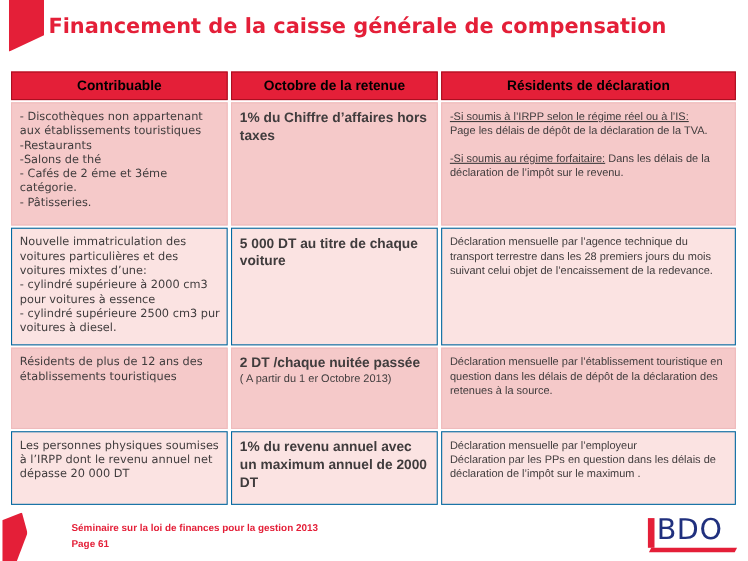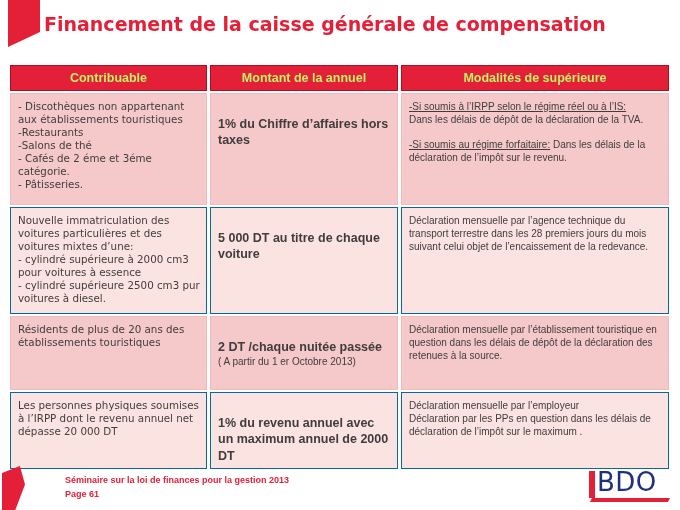--- a/index.html
+++ b/index.html
@@ -21,31 +21,31 @@
     position:absolute;left:44px;top:13px;width:625px;
     font-family:"DejaVu Sans","Liberation Sans",sans-serif;
     font-size:19px;font-weight:bold;color:var(--brand-red);letter-spacing:0px;
   }
   table.grid{
     position:absolute;left:7px;top:63px;width:665px;
     border-collapse:separate;border-spacing:3px 2px;table-layout:fixed;
   }
   th{
     background:var(--header-red);border:1px solid var(--header-border);
-    color:#bef264;font-size:12.5px;font-weight:bold;text-align:center;
+    color:#000000;font-size:12.5px;font-weight:bold;text-align:center;
     height:26px;vertical-align:middle;padding:2px 4px;
   }
   td{
     vertical-align:top;padding:6px 6px 4px 7px;font-size:10.5px;line-height:1.24;
   }
   tr.dark td{background:var(--row-pink-dark);border:1px solid #efbbbc;}
   tr.light td{background:var(--row-pink-light);border:1px solid #0369a1;}
   .r1 td{height:112px;} .r2 td{height:107px;} .r3 td{height:74px;} .r4 td{height:67px;}
   td.c1{font-family:"DejaVu Sans","Liberation Sans",sans-serif;font-size:10.3px;line-height:1.26;}
-  td.c2{font-size:12.5px;font-weight:bold;line-height:1.3;padding-top:22px;}
+  td.c2{font-size:12.5px;font-weight:bold;line-height:1.3;padding-top:5px;}
   td.c3{font-size:10px;line-height:1.3;}
   .note{font-size:10px;font-weight:normal;line-height:1.3;}
   .u{text-decoration:underline;}
   .gap{height:12px;}
   
   .sail{
     position:absolute;left:2px;bottom:0;width:23px;height:44px;background:var(--brand-red);
     clip-path:polygon(0 100%,0 16%,78% 0,100% 42%,58% 100%);
   }
   .footer-text{
@@ -74,59 +74,59 @@
 
   <table class="grid">
     <colgroup>
         <col style="width:197px">
         <col style="width:188px">
         <col style="width:268px">
       </colgroup>
     <thead>
       <tr>
         <th>Contribuable</th>
-        <th>Montant de la annuel</th>
-        <th>Modalités de supérieure</th>
+        <th>Octobre de la retenue</th>
+        <th>Résidents de déclaration</th>
       </tr>
     </thead>
     <tbody>
       <tr class="r1 dark">
         <td class="c1">
           <div>- Discothèques non appartenant aux établissements touristiques</div>
           <div>-Restaurants</div>
           <div>-Salons de thé</div>
           <div>- Cafés de 2 éme et 3éme catégorie.</div>
           <div>-  Pâtisseries.</div>
         </td>
         <td class="c2">
           <div>1% du Chiffre d’affaires hors taxes</div>
         </td>
         <td class="c3">
           <div class="u">-Si soumis à l’IRPP selon le régime réel ou à l’IS:</div>
-          <div>Dans les délais de dépôt de la déclaration de la TVA.</div>
+          <div>Page les délais de dépôt de la déclaration de la TVA.</div>
           <div class="gap"></div>
           <div><span class="u">-Si soumis au régime forfaitaire:</span><span> Dans les délais de la déclaration de l’impôt sur le revenu.</span></div>
         </td>
       </tr>
       <tr class="r2 light">
         <td class="c1">
           <div>Nouvelle immatriculation des voitures particulières et des voitures mixtes d’une:</div>
           <div>- cylindré supérieure à 2000 cm3 pour voitures à essence</div>
           <div>- cylindré supérieure 2500 cm3 pur voitures à diesel.</div>
         </td>
         <td class="c2">
           <div>5 000 DT au titre de chaque voiture</div>
         </td>
         <td class="c3">
           <div>Déclaration mensuelle par l’agence technique du transport terrestre dans les 28 premiers jours du mois  suivant celui objet de l’encaissement de la redevance.</div>
         </td>
       </tr>
       <tr class="r3 dark">
         <td class="c1">
-          <div>Résidents de plus de 20 ans des établissements touristiques</div>
+          <div>Résidents de plus de 12 ans des établissements touristiques</div>
         </td>
         <td class="c2">
           <div>2 DT /chaque nuitée passée</div>
           <div class="note">( A partir du 1 er Octobre 2013)</div>
         </td>
         <td class="c3">
           <div>Déclaration mensuelle par l’établissement touristique en question dans les délais de dépôt de la déclaration des retenues à la source.</div>
         </td>
       </tr>
       <tr class="r4 light">

